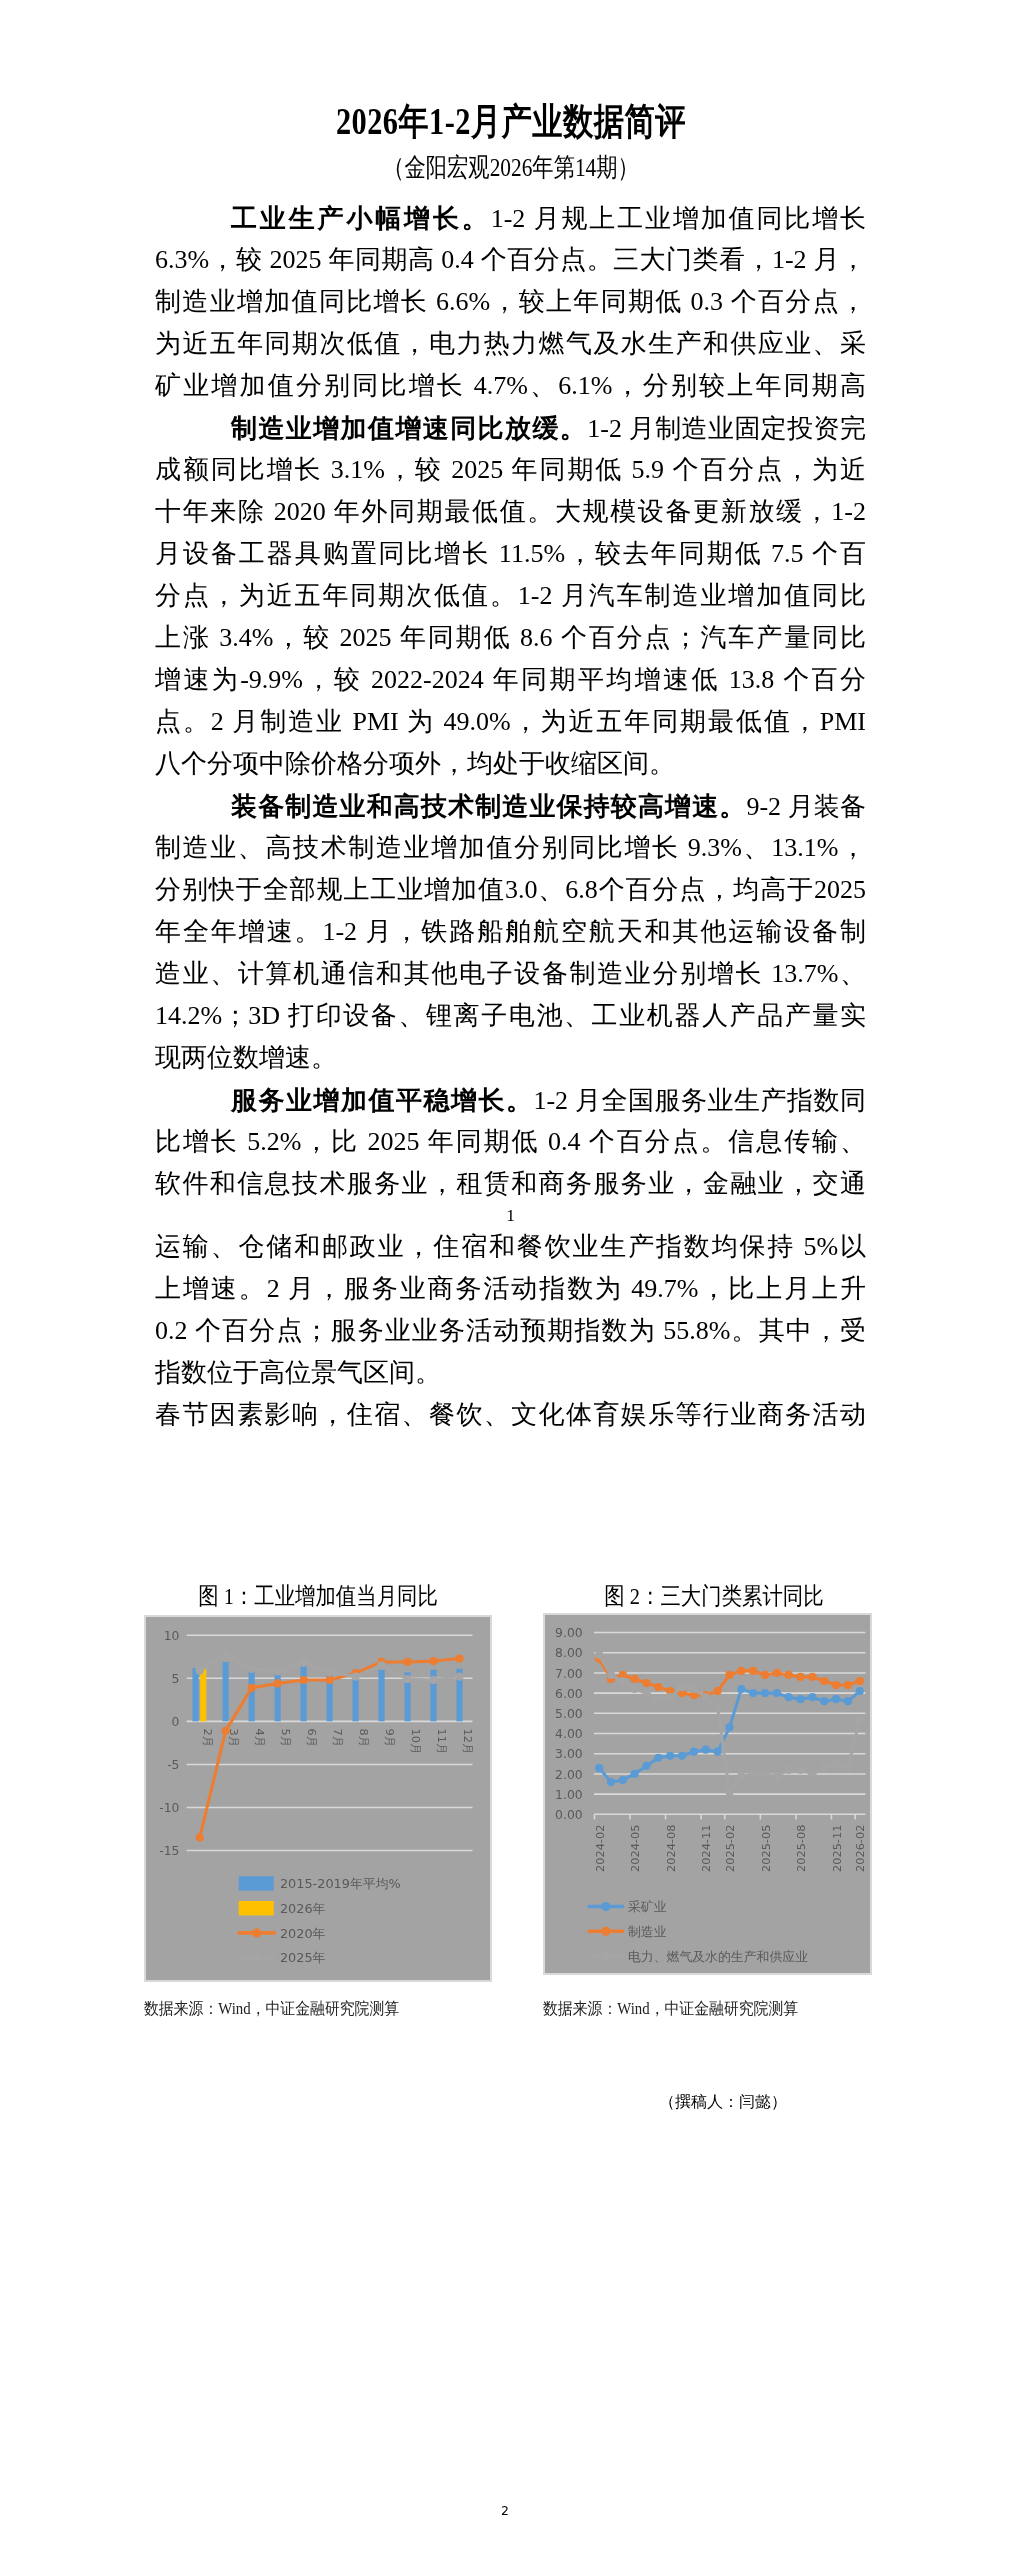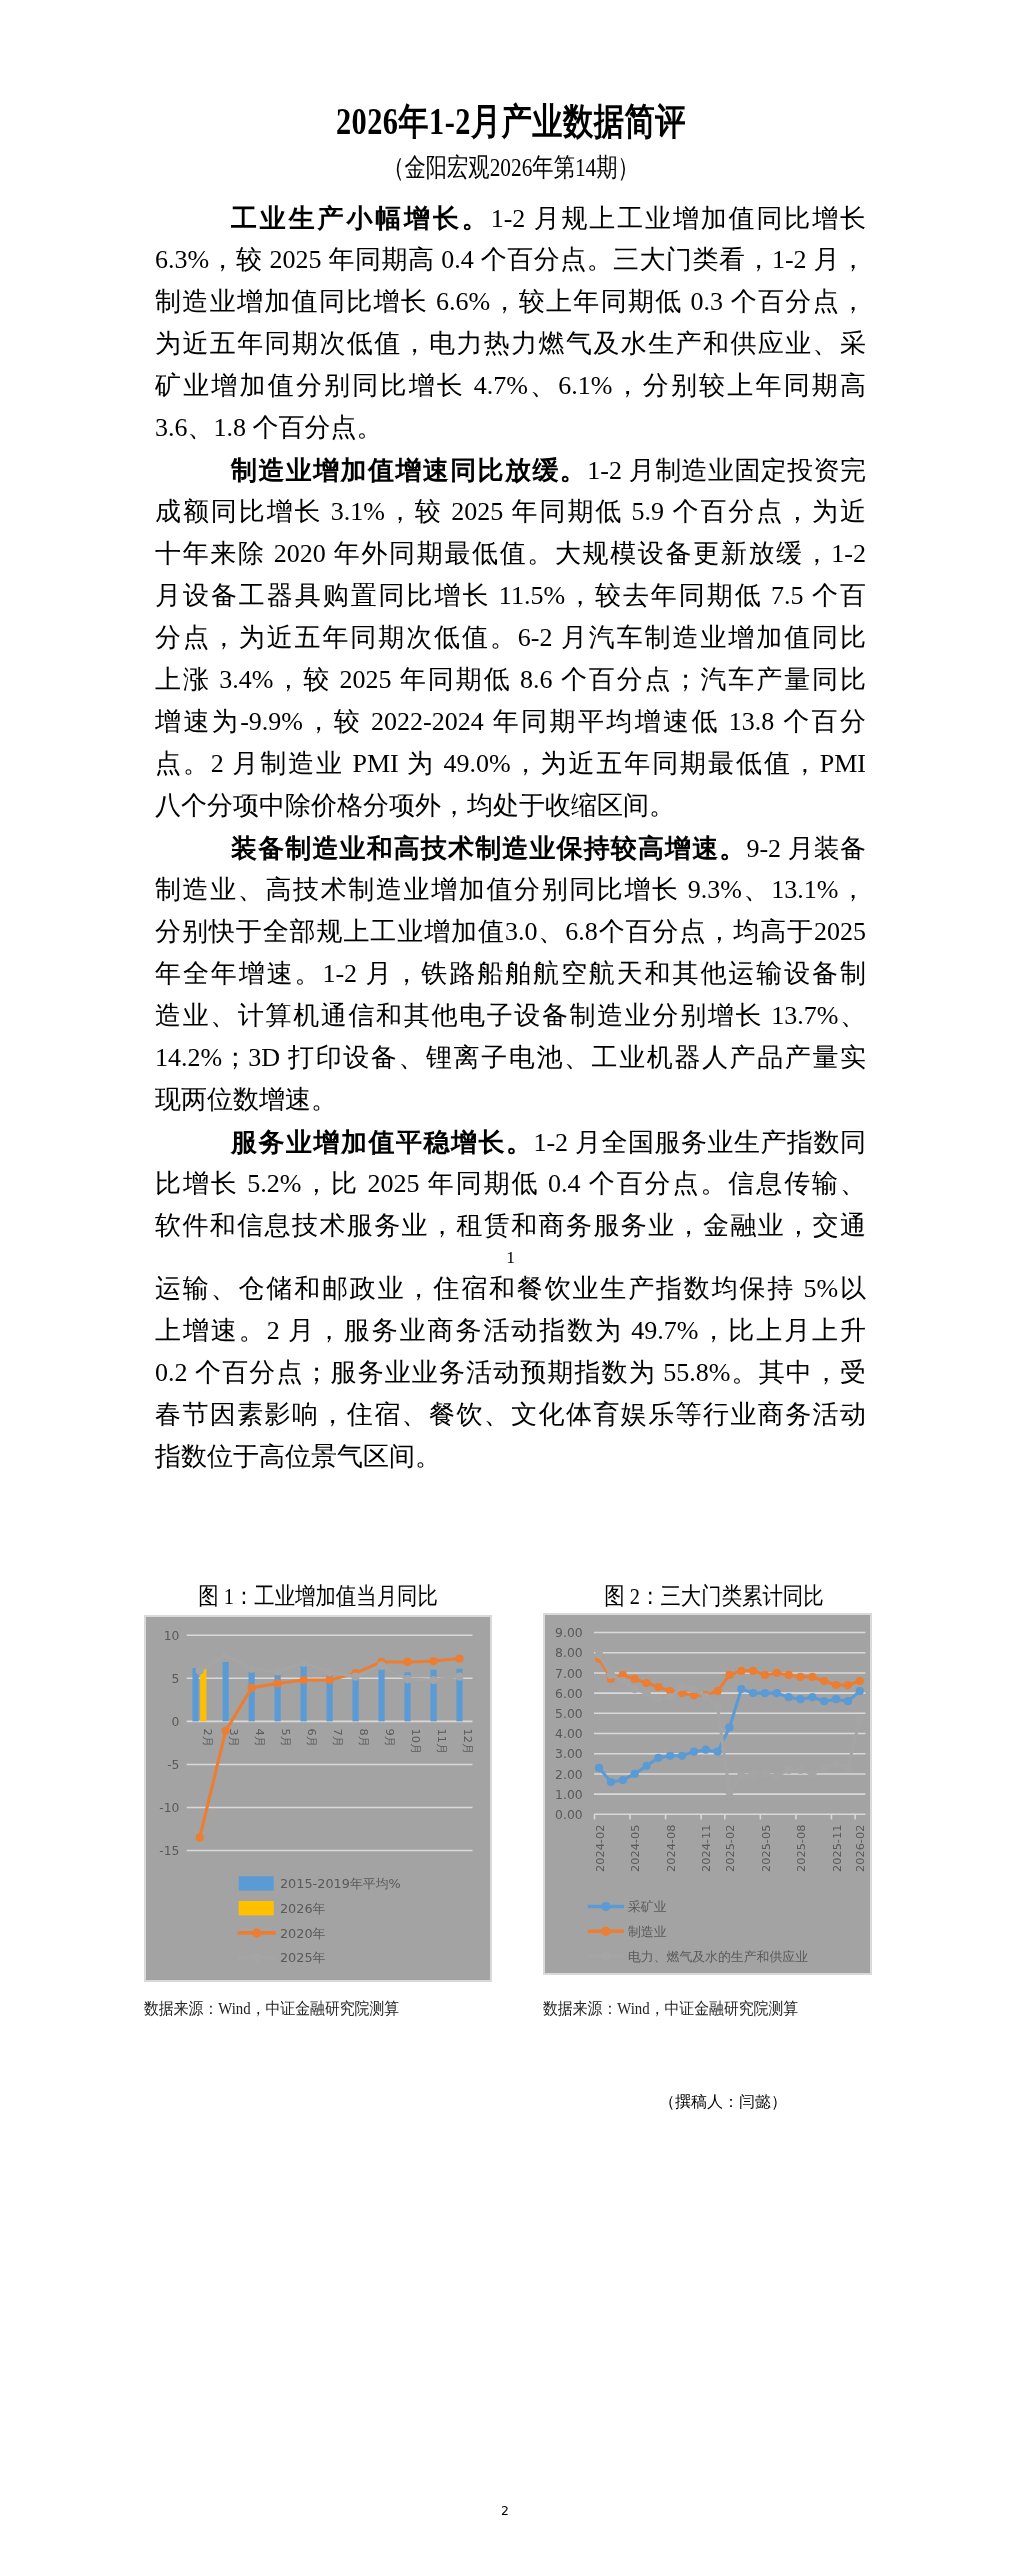--- a/index.html
+++ b/index.html
@@ -39,29 +39,28 @@
 <div class="subtitle">（金阳宏观2026年第14期）</div>
 
 <div class="body">
 
   <div>
     <div class="line first"><span class="lead">工业生产小幅增长。</span><span>1-2 月规上工业增加值同比增长</span></div>
     <div class="line">6.3%，较 2025 年同期高 0.4 个百分点。三大门类看，1-2 月，</div>
     <div class="line">制造业增加值同比增长 6.6%，较上年同期低 0.3 个百分点，</div>
     <div class="line">为近五年同期次低值，电力热力燃气及水生产和供应业、采</div>
     <div class="line">矿业增加值分别同比增长 4.7%、6.1%，分别较上年同期高</div>
-    <div class="line last">3.6、1.8 个百分点。</div>
   </div>
 
   <div>
     <div class="line first"><span class="lead">制造业增加值增速同比放缓。</span><span>1-2 月制造业固定投资完</span></div>
     <div class="line">成额同比增长 3.1%，较 2025 年同期低 5.9 个百分点，为近</div>
     <div class="line">十年来除 2020 年外同期最低值。大规模设备更新放缓，1-2</div>
     <div class="line">月设备工器具购置同比增长 11.5%，较去年同期低 7.5 个百</div>
-    <div class="line">分点，为近五年同期次低值。6-2 月汽车制造业增加值同比</div>
+    <div class="line">分点，为近五年同期次低值。1-2 月汽车制造业增加值同比</div>
     <div class="line">上涨 3.4%，较 2025 年同期低 8.6 个百分点；汽车产量同比</div>
     <div class="line">增速为-9.9%，较 2022-2024 年同期平均增速低 13.8 个百分</div>
     <div class="line">点。2 月制造业 PMI 为 49.0%，为近五年同期最低值，PMI</div>
     <div class="line last">八个分项中除价格分项外，均处于收缩区间。</div>
   </div>
 
   <div>
     <div class="line first"><span class="lead">装备制造业和高技术制造业保持较高增速。</span><span>9-2 月装备</span></div>
     <div class="line">制造业、高技术制造业增加值分别同比增长 9.3%、13.1%，</div>
     <div class="line">分别快于全部规上工业增加值3.0、6.8个百分点，均高于2025</div>
@@ -74,22 +73,22 @@
   <div>
     <div class="line first"><span class="lead">服务业增加值平稳增长。</span><span>1-2 月全国服务业生产指数同</span></div>
     <div class="line">比增长 5.2%，比 2025 年同期低 0.4 个百分点。信息传输、</div>
     <div class="line">软件和信息技术服务业，租赁和商务服务业，金融业，交通</div>
     <div class="pagebreak">
       <div class="pagenum-inline">1</div>
     </div>
     <div class="line">运输、仓储和邮政业，住宿和餐饮业生产指数均保持 5%以</div>
     <div class="line">上增速。2 月，服务业商务活动指数为 49.7%，比上月上升</div>
     <div class="line">0.2 个百分点；服务业业务活动预期指数为 55.8%。其中，受</div>
+    <div class="line last">指数位于高位景气区间。</div>
     <div class="line">春节因素影响，住宿、餐饮、文化体育娱乐等行业商务活动</div>
-    <div class="line last">指数位于高位景气区间。</div>
   </div>
 </div>
 
 <div class="fig-title" style="left:144px; top:1582px; width:348px;">图 1：工业增加值当月同比</div>
 <div class="chart-box" style="left:144px; top:1615px; width:348px; height:367px;">
   <svg id="chart1" width="344" height="363" viewBox="0 0 668 704">
       <line x1="79" x2="634" y1="35" y2="35" stroke="#d9d9d9" stroke-width="3"></line>
       <text x="65" y="44" text-anchor="end" font-size="24" fill="#595959">10</text>
       <line x1="79" x2="634" y1="118.60000000000001" y2="118.60000000000001" stroke="#d9d9d9" stroke-width="3"></line>
       <text x="65" y="127.60000000000001" text-anchor="end" font-size="24" fill="#595959">5</text>

